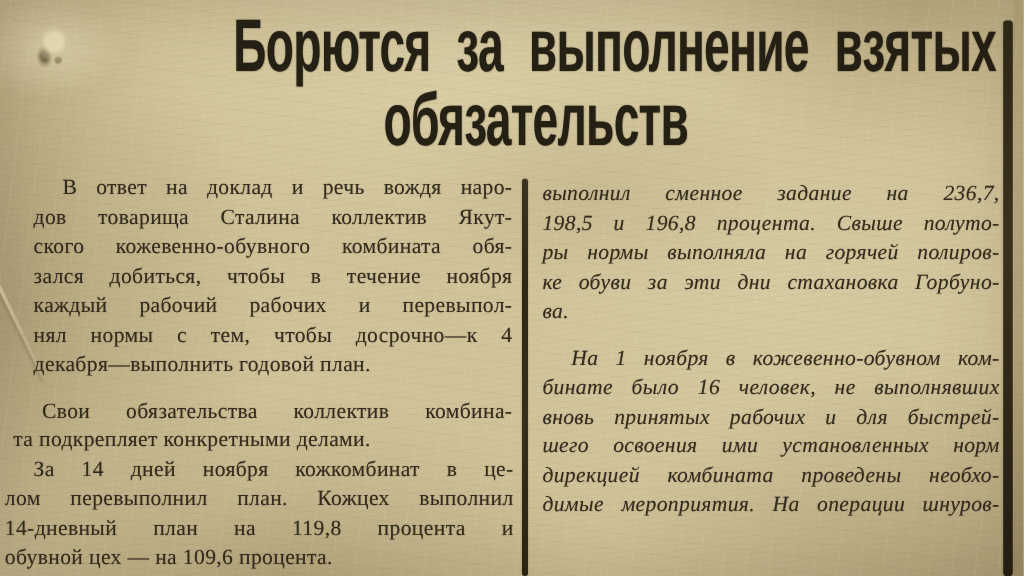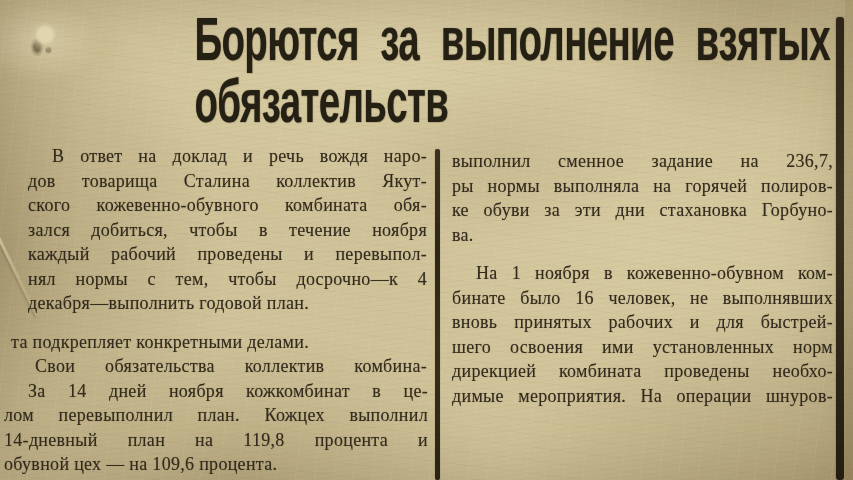--- a/index.html
+++ b/index.html
@@ -37,20 +37,21 @@
   .blemish{
     position:absolute;left:22px;top:22px;width:40px;height:40px;border-radius:50%;
     background:
       radial-gradient(circle at 58% 32%, #e0d5ae 0 7px, rgba(206,194,156,.55) 11px, transparent 17px),
       radial-gradient(7px 10px at 38% 62%, rgba(66,54,32,.6) 0 40%, rgba(92,76,45,.3) 70%, transparent 100%),
       radial-gradient(4px 4px at 66% 70%, rgba(80,66,38,.45) 0 50%, transparent 100%);
   }
   .headline{
     position:absolute;left:0;right:0;top:8px;margin:0;
     padding-left:40px;
+    text-align:center;
     font-family:"Liberation Sans","DejaVu Sans",sans-serif;
     font-weight:bold;
     color:rgba(33,27,17,.95);
     text-shadow:0 0 1.5px rgba(33,27,17,.45), 1px 1px 0 rgba(120,100,60,.18);
   }
   .hl-line{
     display:block;white-space:nowrap;
     font-size:62px;line-height:62px;
     transform:scaleX(.62);transform-origin:50% 50%;
     letter-spacing:-1px;
@@ -58,21 +59,21 @@
   .hl-line1{word-spacing:.30em;}
   .hl-line2{}
   .col{
     position:absolute;
     color:rgba(43,35,23,.93);
     font-size:18px;
     letter-spacing:.3px;
     text-shadow:0 0 1px rgba(43,35,23,.38);
   }
   .col-left{left:0;top:144px;width:432px;}
-  .col-right{left:452px;top:149px;width:381px;}
+  .col-right{left:452px;top:149px;width:381px;font-style:italic;}
   .para{margin:0;}
   .para + .para{margin-top:14px;}
   .col-left .para:nth-child(1){margin-left:28px;width:399px;}
   .col-left .para:nth-child(2){margin-left:11px;width:416px;}
   .col-left .para:nth-child(3){margin-left:4px;width:424px;margin-top:0;}
   .line{
     line-height:24.5px;height:24.5px;
     text-align:justify;text-align-last:justify;
     white-space:nowrap;
   }
@@ -105,41 +106,42 @@
     <span class="hl-line hl-line1">Борются за выполнение взятых</span>
     <span class="hl-line hl-line2">обязательств</span>
   </h1>
 
   <div class="col col-left" id="col-left">
       <div class="para">
         <div class="line indent">В ответ на доклад и речь вождя наро-</div>
         <div class="line">дов товарища Сталина коллектив Якут-</div>
         <div class="line">ского кожевенно-обувного комбината обя-</div>
         <div class="line">зался добиться, чтобы в течение ноября</div>
-        <div class="line">каждый рабочий проведены и перевыпол-</div>
+        <div class="line">каждый рабочий рабочих и перевыпол-</div>
         <div class="line">нял нормы с тем, чтобы досрочно—к 4</div>
         <div class="line last">декабря—выполнить годовой план.</div>
       </div>
       <div class="para">
+        <div class="line indent">Свои обязательства коллектив комбина-</div>
         <div class="line last">та подкрепляет конкретными делами.</div>
-        <div class="line indent">Свои обязательства коллектив комбина-</div>
       </div>
       <div class="para">
         <div class="line indent">За 14 дней ноября кожкомбинат в це-</div>
         <div class="line">лом перевыполнил план. Кожцех выполнил</div>
         <div class="line">14-дневный план на 119,8 процента и</div>
         <div class="line last">обувной цех — на 109,6 процента.</div>
       </div>
     </div>
 
   <div class="divider-mid"></div>
 
   <div class="col col-right" id="col-right">
       <div class="para">
         <div class="line">выполнил сменное задание на 236,7,</div>
+        <div class="line">198,5 и 196,8 процента. Свыше полуто-</div>
         <div class="line">ры нормы выполняла на горячей полиров-</div>
         <div class="line">ке обуви за эти дни стахановка Горбуно-</div>
         <div class="line last">ва.</div>
       </div>
       <div class="para">
         <div class="line indent">На 1 ноября в кожевенно-обувном ком-</div>
         <div class="line">бинате было 16 человек, не выполнявших</div>
         <div class="line">вновь принятых рабочих и для быстрей-</div>
         <div class="line">шего освоения ими установленных норм</div>
         <div class="line">дирекцией комбината проведены необхо-</div>

